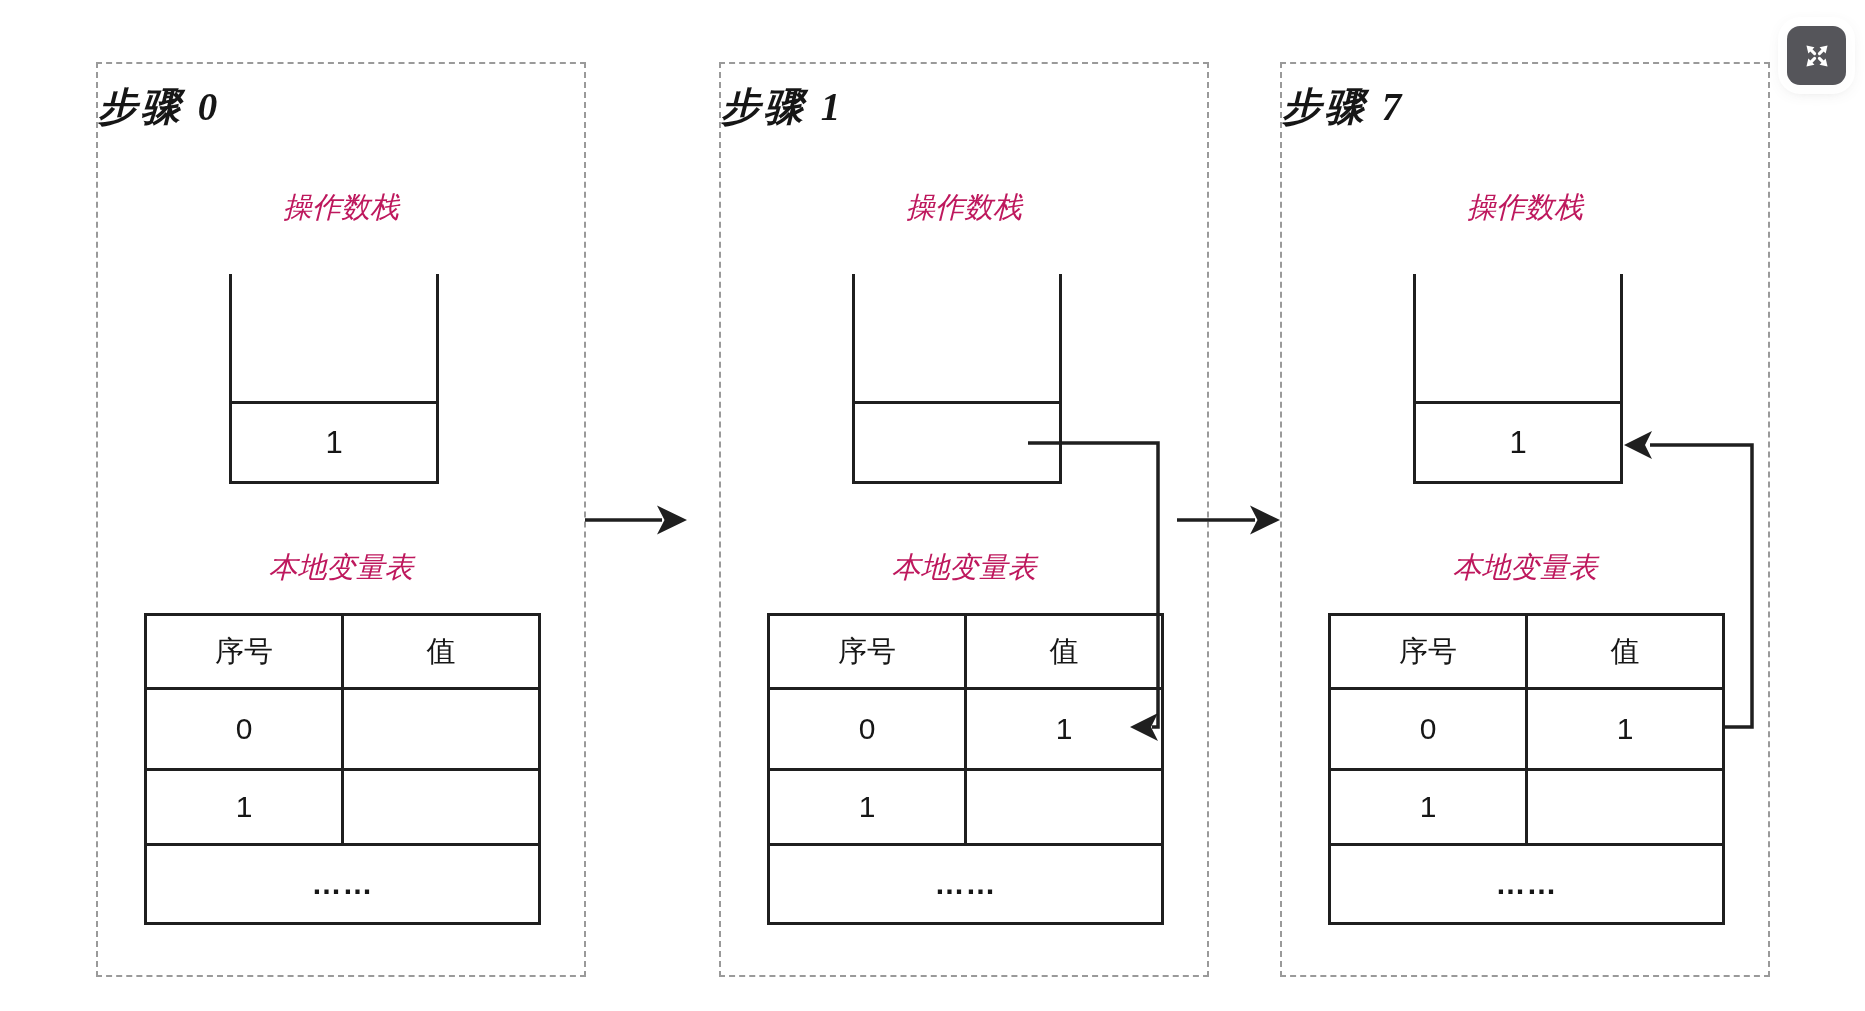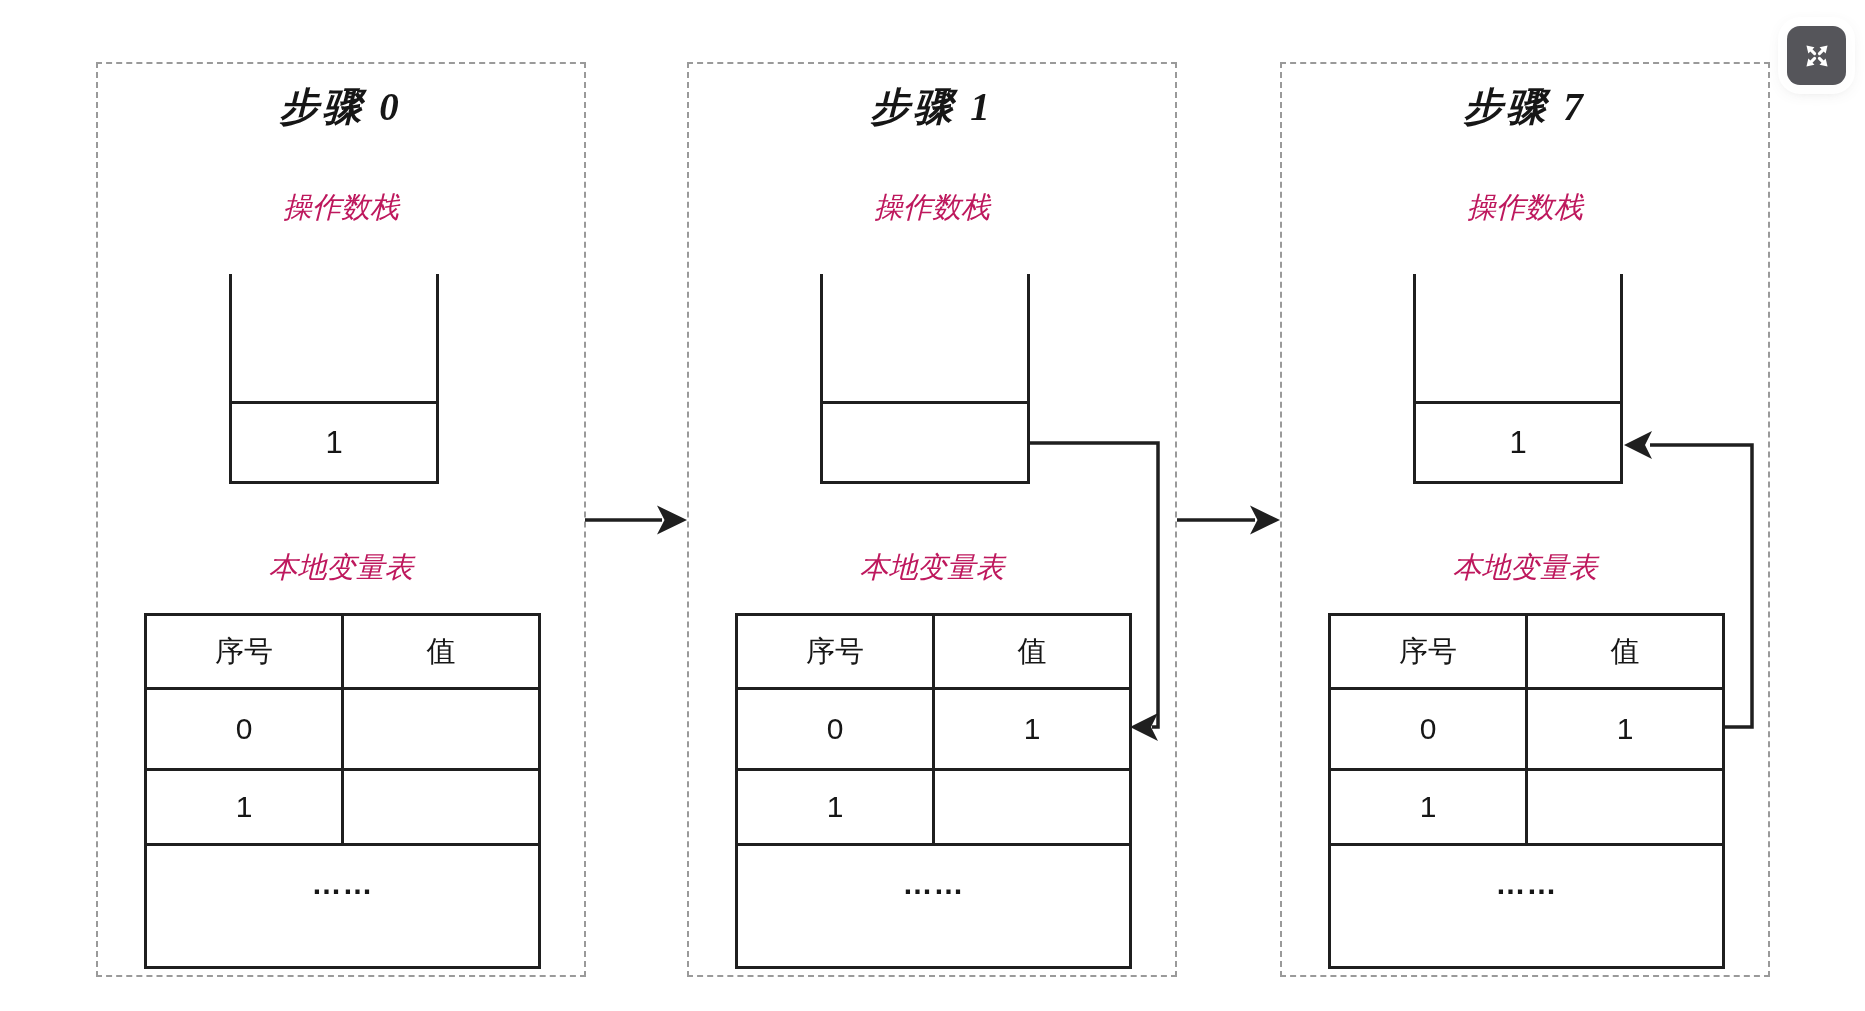--- a/index.html
+++ b/index.html
@@ -15,26 +15,26 @@
 
   
   .panel {
     position: absolute;
     top: 62px;
     width: 486px; height: 911px;
     border: 2px dashed #9a9a9a;
     background: #ffffff;
   }
   .panel.p0 { left: 96px; }
-  .panel.p1 { left: 687px; }
+  .panel.p1 { left: 719px; }
   .panel.p2 { left: 1280px; }
 
   .step-title {
     position: absolute; top: 16px; left: 0; right: 0;
-    text-align: center;
+    text-align: left;
     font-family: "Liberation Serif", "DejaVu Serif", serif;
     font-style: italic;
     font-weight: 700;
     font-size: 39px;
     letter-spacing: 4px;
     color: #161616;
   }
   .zone-label {
     position: absolute; left: 0; right: 0;
     text-align: center;
@@ -64,21 +64,21 @@
     position: absolute; left: 0; right: 0; top: 130px; bottom: 0;
     display: flex; align-items: center; justify-content: center;
     font-size: 31px;
     color: #161616;
   }
 
   
   .lv-table {
     position: absolute;
     left: 46px; top: 549px;
-    width: 397px; height: 356px;
+    width: 397px; height: 312px;
     border: 3px solid #1f1f1f;
     box-sizing: border-box;
     background: #ffffff;
     display: flex; flex-direction: column;
   }
   .lv-row { display: flex; }
   .lv-row + .lv-row { border-top: 3px solid #1f1f1f; }
   .lv-row.hdr  { height: 71px; }
   .lv-row.r0   { height: 78px; }
   .lv-row.r1   { height: 72px; }

